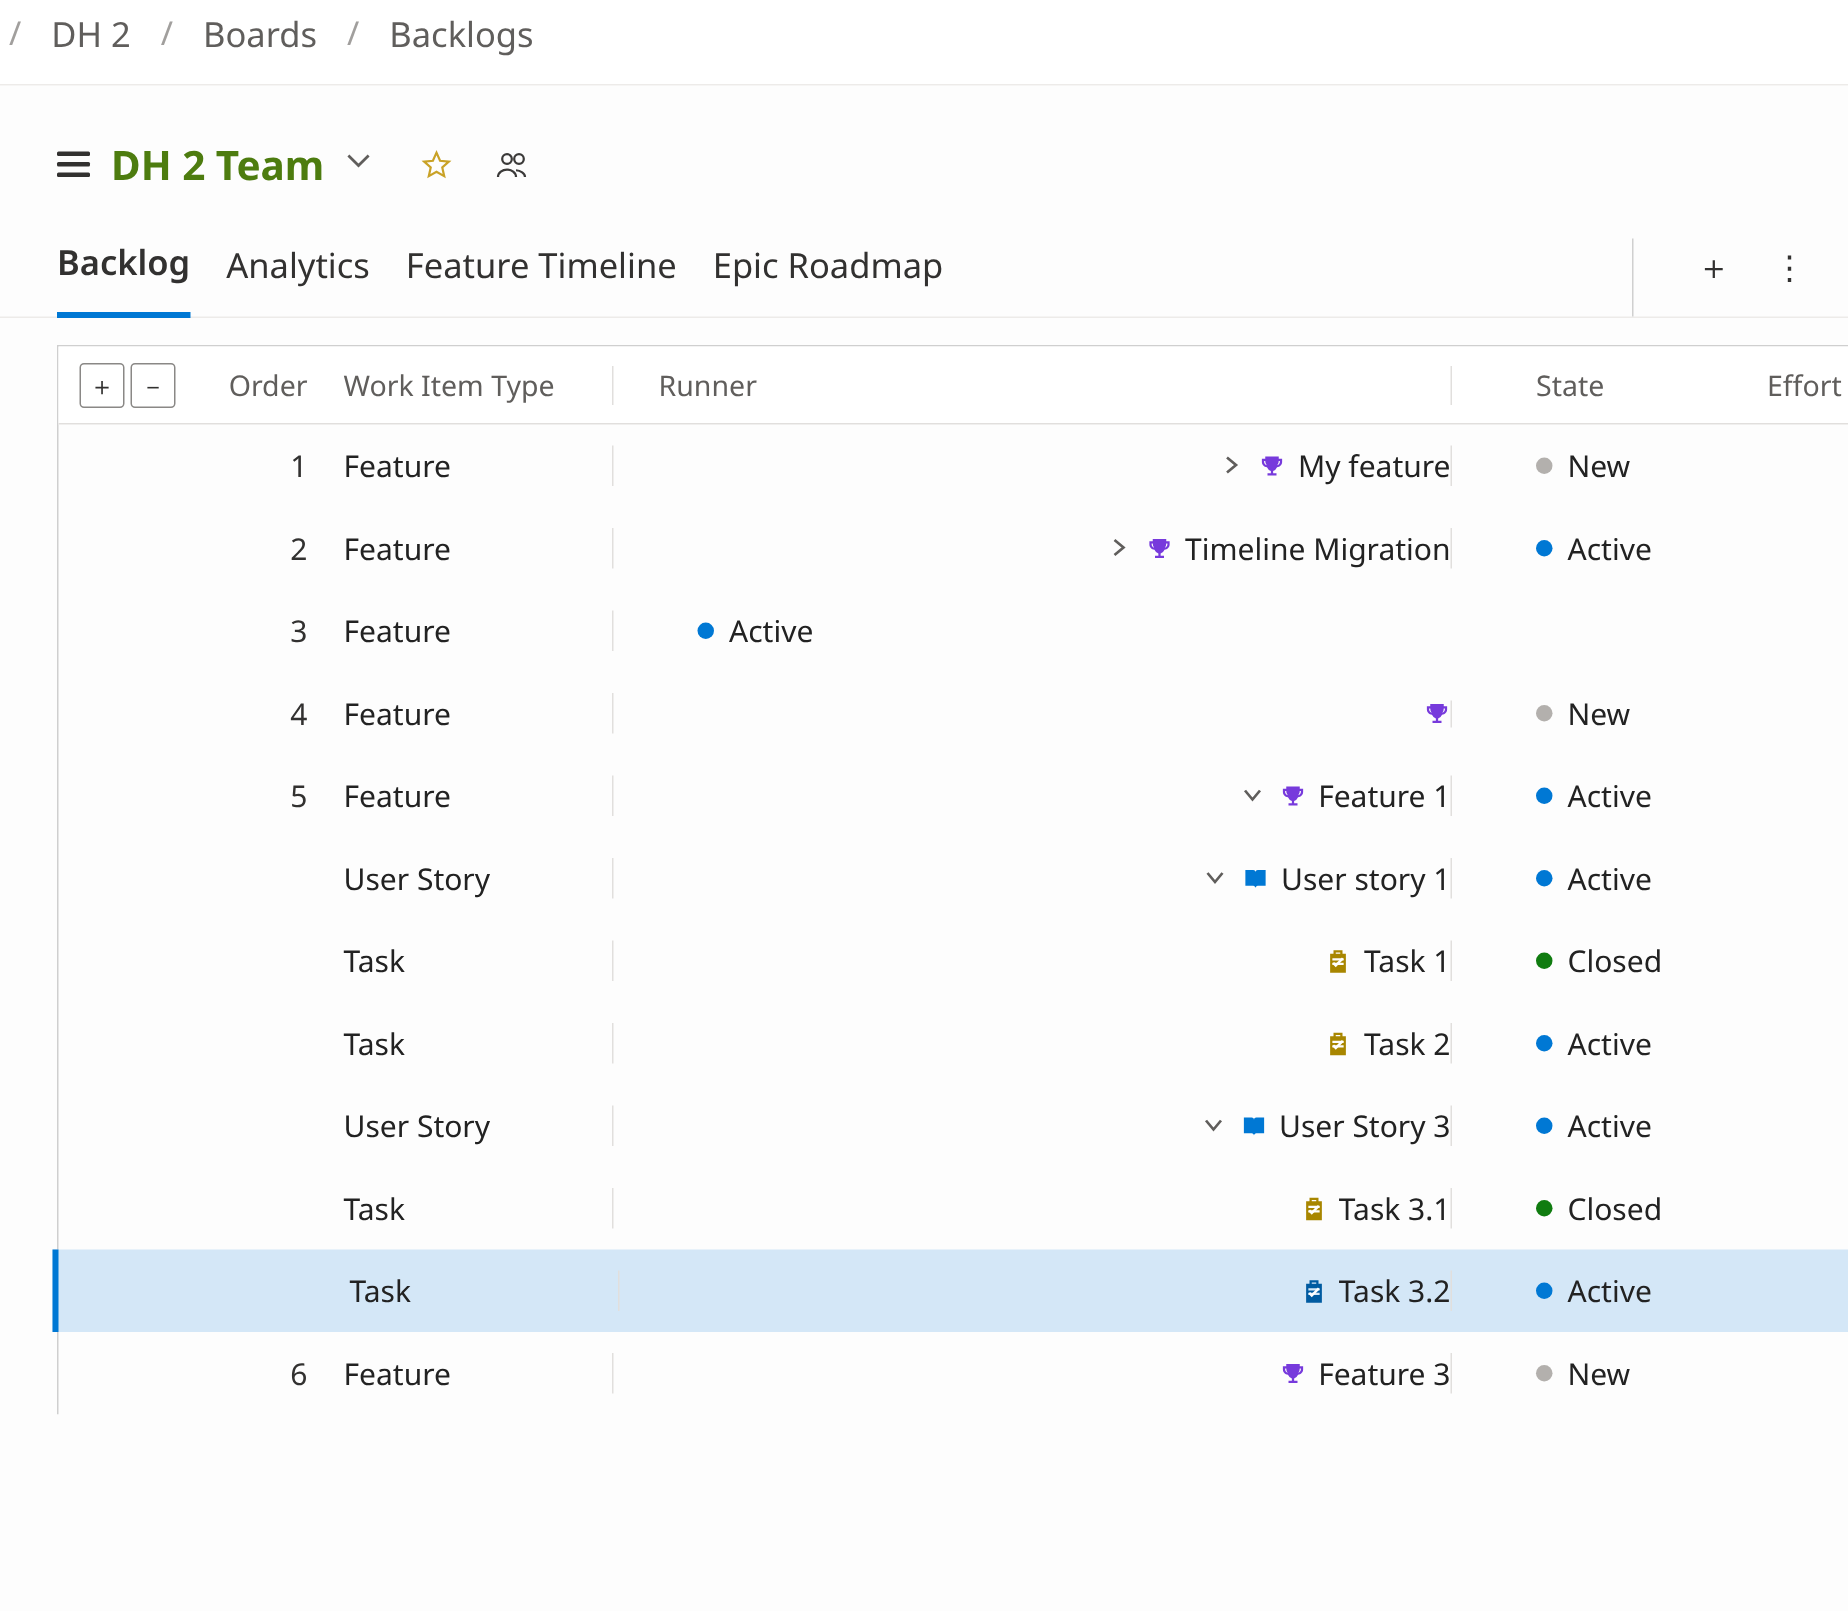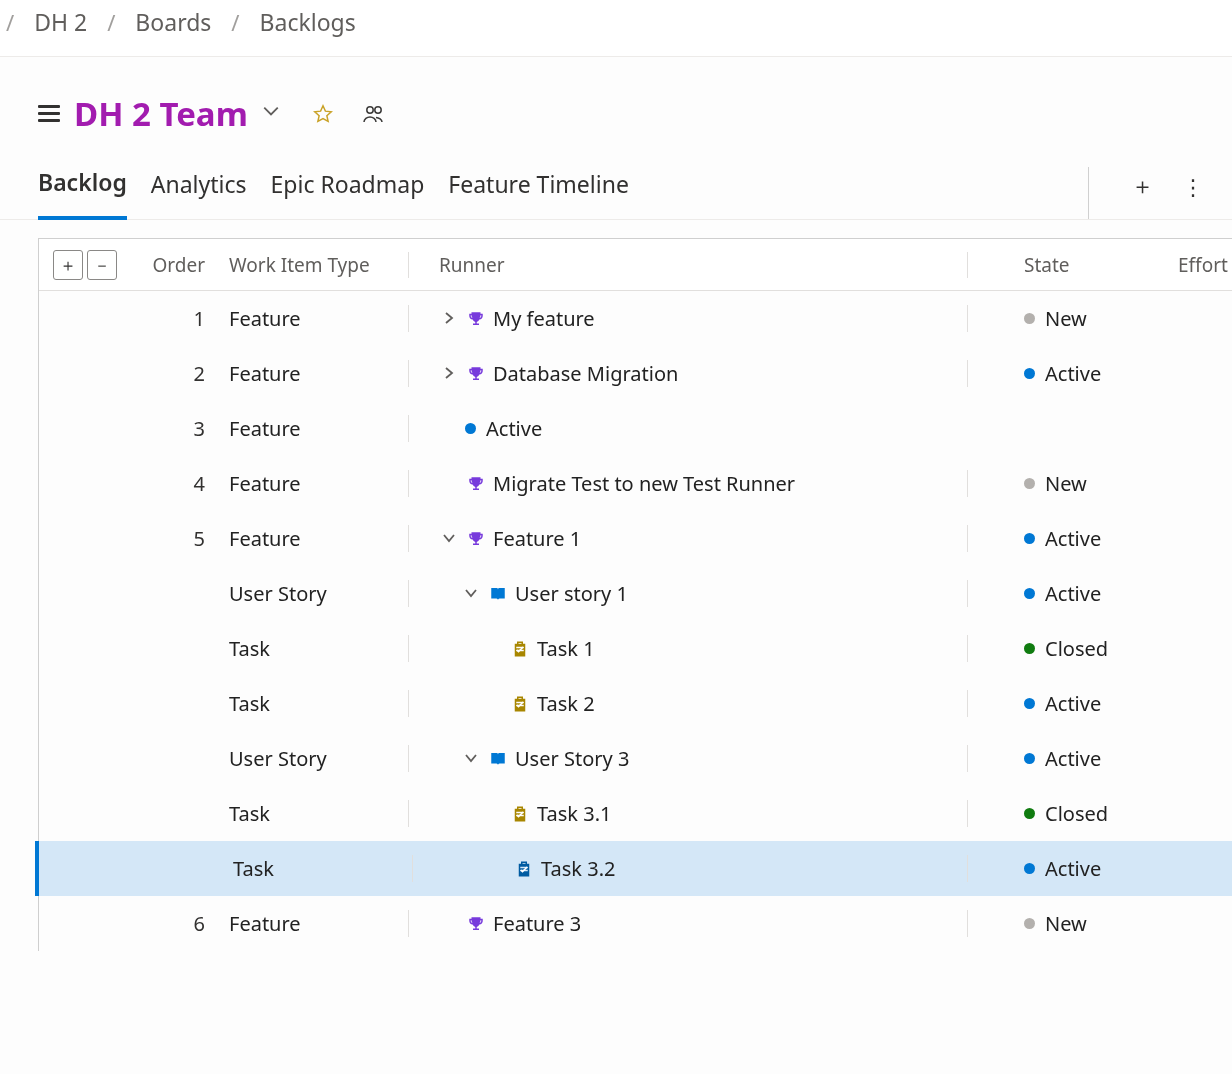--- a/index.html
+++ b/index.html
@@ -26,21 +26,21 @@
   .breadcrumb .crumb { color: #605e5c; cursor: pointer; }
   
   .page-header {
     padding: 34px 0 0 38px;
     display: flex;
     align-items: center;
     gap: 14px;
   }
   .ham-icon { display: inline-flex; flex-direction: column; gap: 4px; cursor: pointer; }
   .ham-icon span { display: block; width: 22px; height: 3px; background: #323130; border-radius: 1px; }
-  .team-name { font-size: 33px; font-weight: 700; color: #a21caf; }
+  .team-name { font-size: 27px; font-weight: 700; color: #4d7c0f; }
   .chev { color: #605e5c; margin-left: 0px; cursor: pointer; }
   .star-icon { color: #c9a227; cursor: pointer; display: inline-flex; }
   .people-icon { color: #3b3a39; cursor: pointer; display: inline-flex; }
   
   .tabs-row {
     display: flex;
     align-items: center;
     margin: 30px 0 0 0;
     padding-left: 38px;
     font-size: 23px;
@@ -97,21 +97,21 @@
   }
   .row.selected {
     background: #d4e7f7;
     border-left: 4px solid #0078d4;
     margin-left: -4px;
     padding-left: 4px;
   }
   .row .col-tools {}
   .row .col-order { color: #323130; text-align:right; }
   .row .col-type {}
-  .row .col-title { display:flex; align-items:center; gap:8px; }
+  .row .col-title { display:flex; align-items:center; gap:8px;justify-content:flex-end; }
   .title-inner { display:flex; align-items:center; gap:8px; }
   .exp-chev { width: 20px; text-align:center; color:#605e5c; display:inline-block; }
   .wi-icon { width: 18px; height: 18px; display:inline-flex; align-items:center; justify-content:center; }
   .dot {
     width: 11px; height: 11px; border-radius: 50%; display: inline-block;
     margin-right: 10px; vertical-align: middle;
   }
   .row .col-state { display:flex; align-items:center; }
   
   .indent-0 .title-inner { margin-left: 0px; }
@@ -154,22 +154,22 @@
       <path d="M2 18c0-3 3-5 6-5s6 2 6 5" fill="none" stroke="#3b3a39" stroke-width="1.5"></path>
       <path d="M14 13.5c3 .2 6 2 6 4.5" fill="none" stroke="#3b3a39" stroke-width="1.5"></path>
     </svg>
   </span>
 </div>
 
 <div class="tabs-row">
   <div class="tabs" id="tabs-container">
       <span class="tab active">Backlog</span>
       <span class="tab">Analytics</span>
+      <span class="tab">Feature Timeline</span>
       <span class="tab">Epic Roadmap</span>
-      <span class="tab">Feature Timeline</span>
     </div>
   <div class="tabs-right">
     <div class="new-work-item">
       <span class="plus-glyph">＋</span>
     </div>
     <span class="kebab">⋮</span>
   </div>
 </div>
 
 <div class="grid-wrap">
@@ -215,21 +215,21 @@
         <div class="col-title">
           <div class="title-inner">
             <span class="exp-chev"><svg width="16" height="16" viewBox="0 0 16 16">
                 <path d="M5 3l6 5-6 5" fill="none" stroke="#605e5c" stroke-width="1.8"></path>
               </svg></span>
             <span class="wi-icon">
               <svg width="18" height="18" viewBox="0 0 24 24">
                 <path fill="#773adc" d="M6 3h12v2h3v3c0 2.5-2 4.5-4.5 4.7A6 6 0 0 1 13 16v2h3v2H8v-2h3v-2a6 6 0 0 1-3.5-3.3C5 12.5 3 10.5 3 8V5h3V3zm0 4H5v1c0 1.3 1 2.4 2.3 2.8A6 6 0 0 1 6 7zm12 0a6 6 0 0 1-1.3 3.8C18 10.4 19 9.3 19 8V7h-1z"></path>
               </svg>
             </span>
-            <span>Database Migration</span>
+            <span>Timeline Migration</span>
           </div>
         </div>
         <div class="col-state">
           <span class="dot" style="background: rgb(0, 120, 212);"></span>
           <span>Active</span>
         </div>
         <div class="col-effort"></div>
       </div>
       <div class="row indent-0">
         <div class="col-tools"></div>
@@ -246,21 +246,20 @@
         <div class="col-order">4</div>
         <div class="col-type">Feature</div>
         <div class="col-title">
           <div class="title-inner">
             <span class="exp-chev"></span>
             <span class="wi-icon">
               <svg width="18" height="18" viewBox="0 0 24 24">
                 <path fill="#773adc" d="M6 3h12v2h3v3c0 2.5-2 4.5-4.5 4.7A6 6 0 0 1 13 16v2h3v2H8v-2h3v-2a6 6 0 0 1-3.5-3.3C5 12.5 3 10.5 3 8V5h3V3zm0 4H5v1c0 1.3 1 2.4 2.3 2.8A6 6 0 0 1 6 7zm12 0a6 6 0 0 1-1.3 3.8C18 10.4 19 9.3 19 8V7h-1z"></path>
               </svg>
             </span>
-            <span>Migrate Test to new Test Runner</span>
           </div>
         </div>
         <div class="col-state">
           <span class="dot" style="background: rgb(179, 176, 173);"></span>
           <span>New</span>
         </div>
         <div class="col-effort"></div>
       </div>
       <div class="row indent-0">
         <div class="col-tools"></div>

